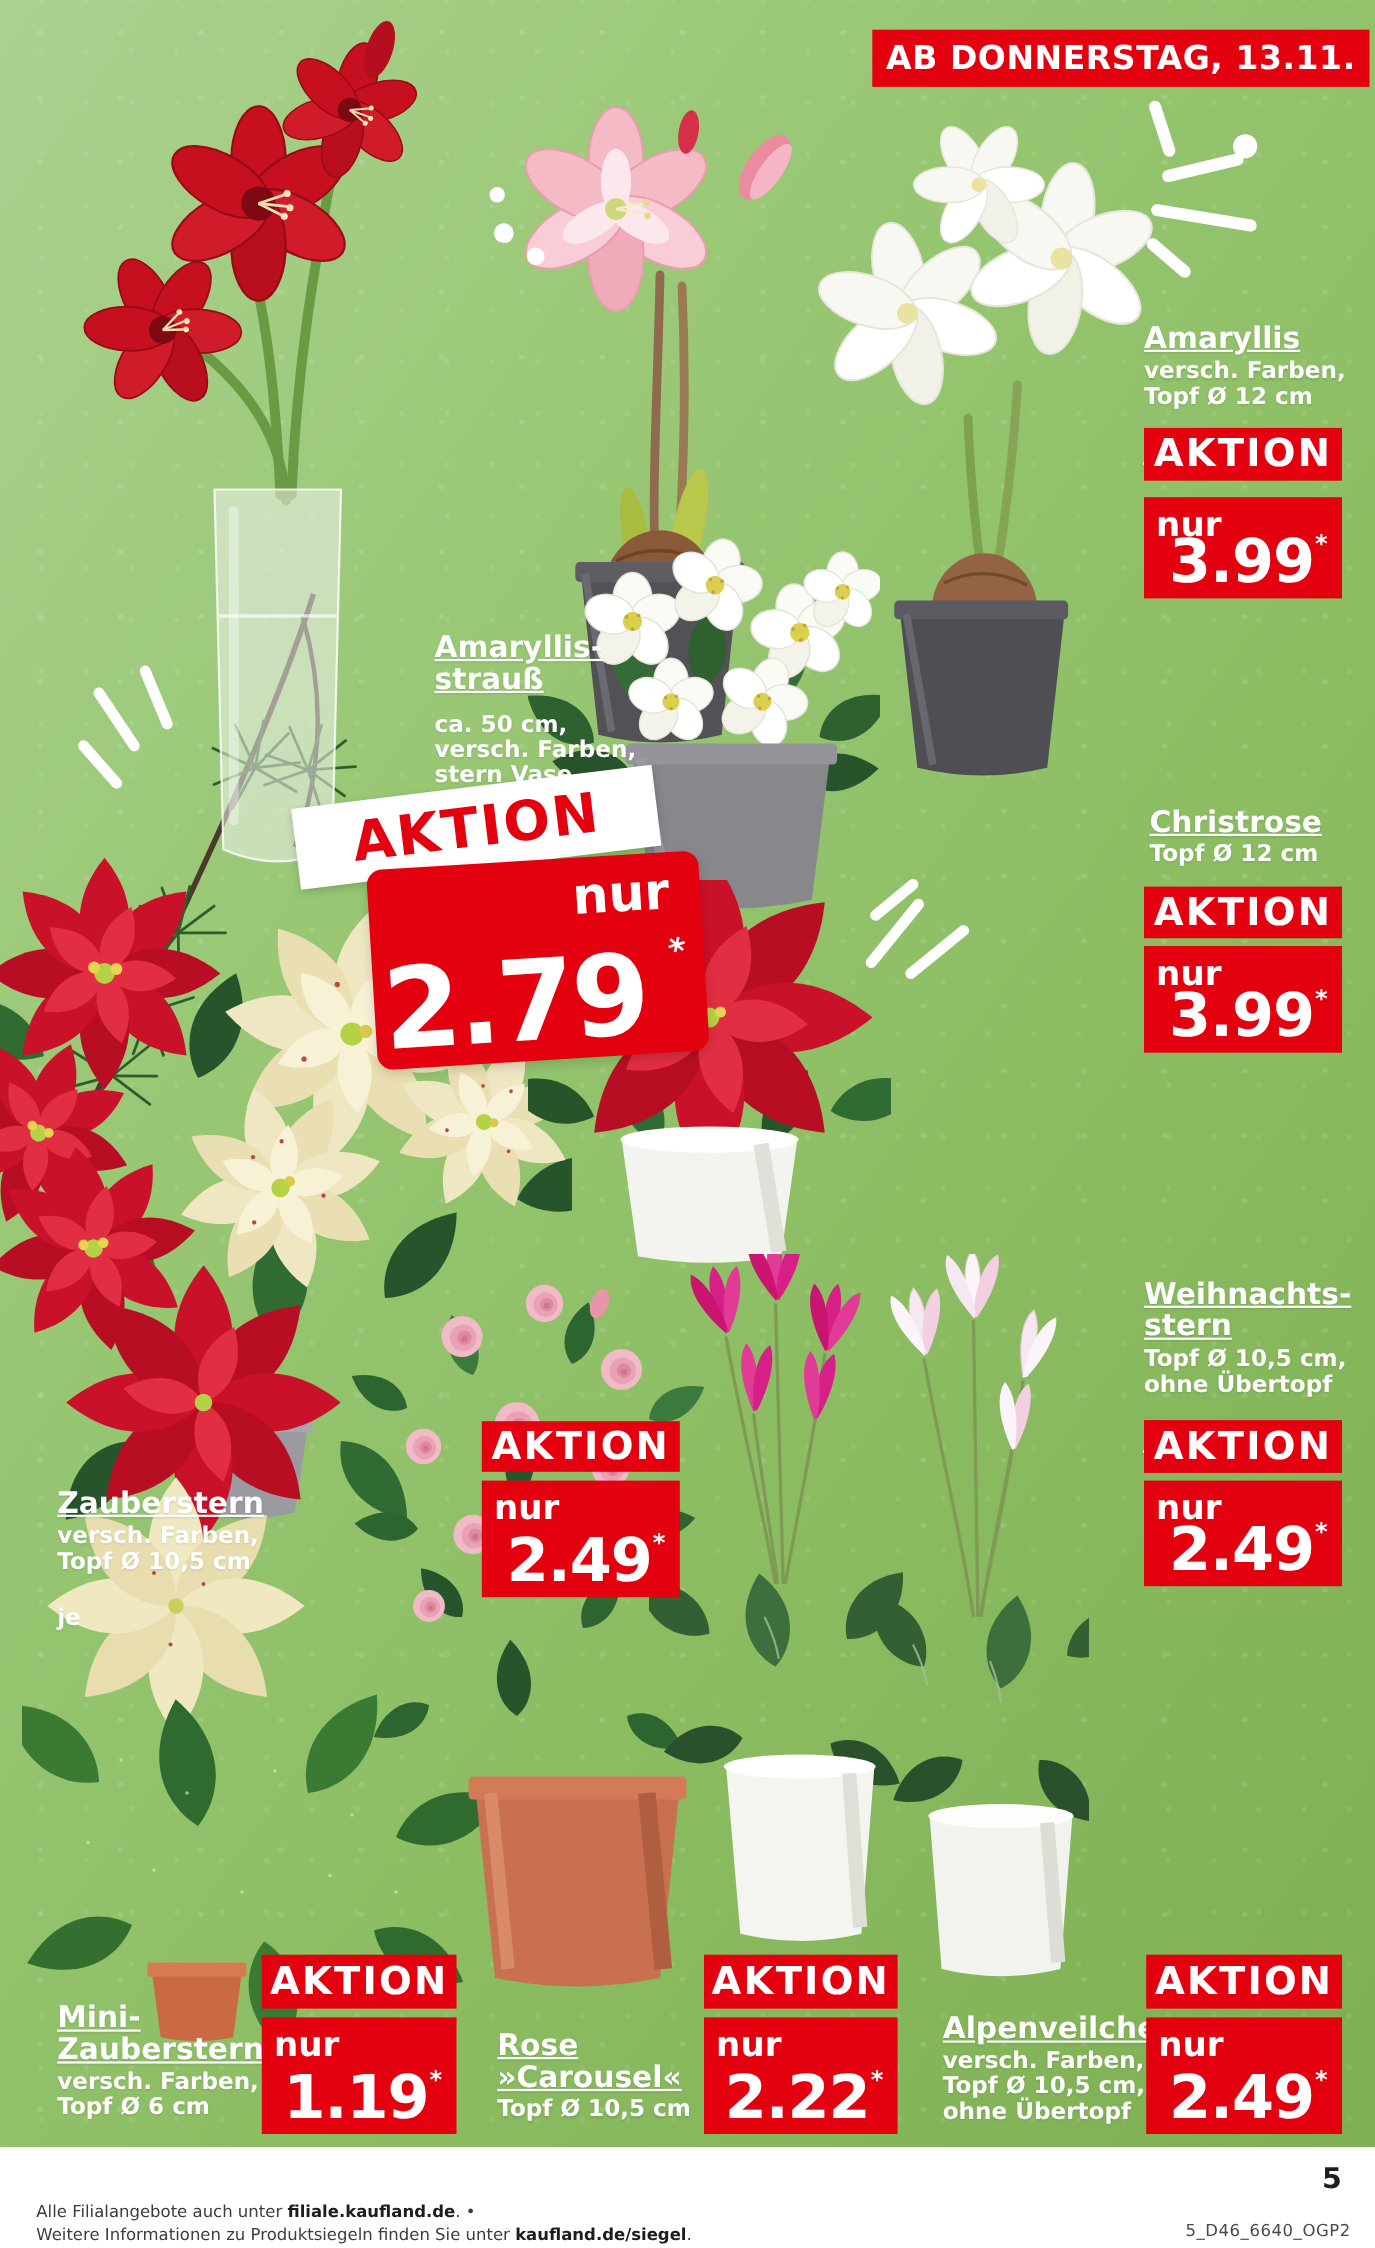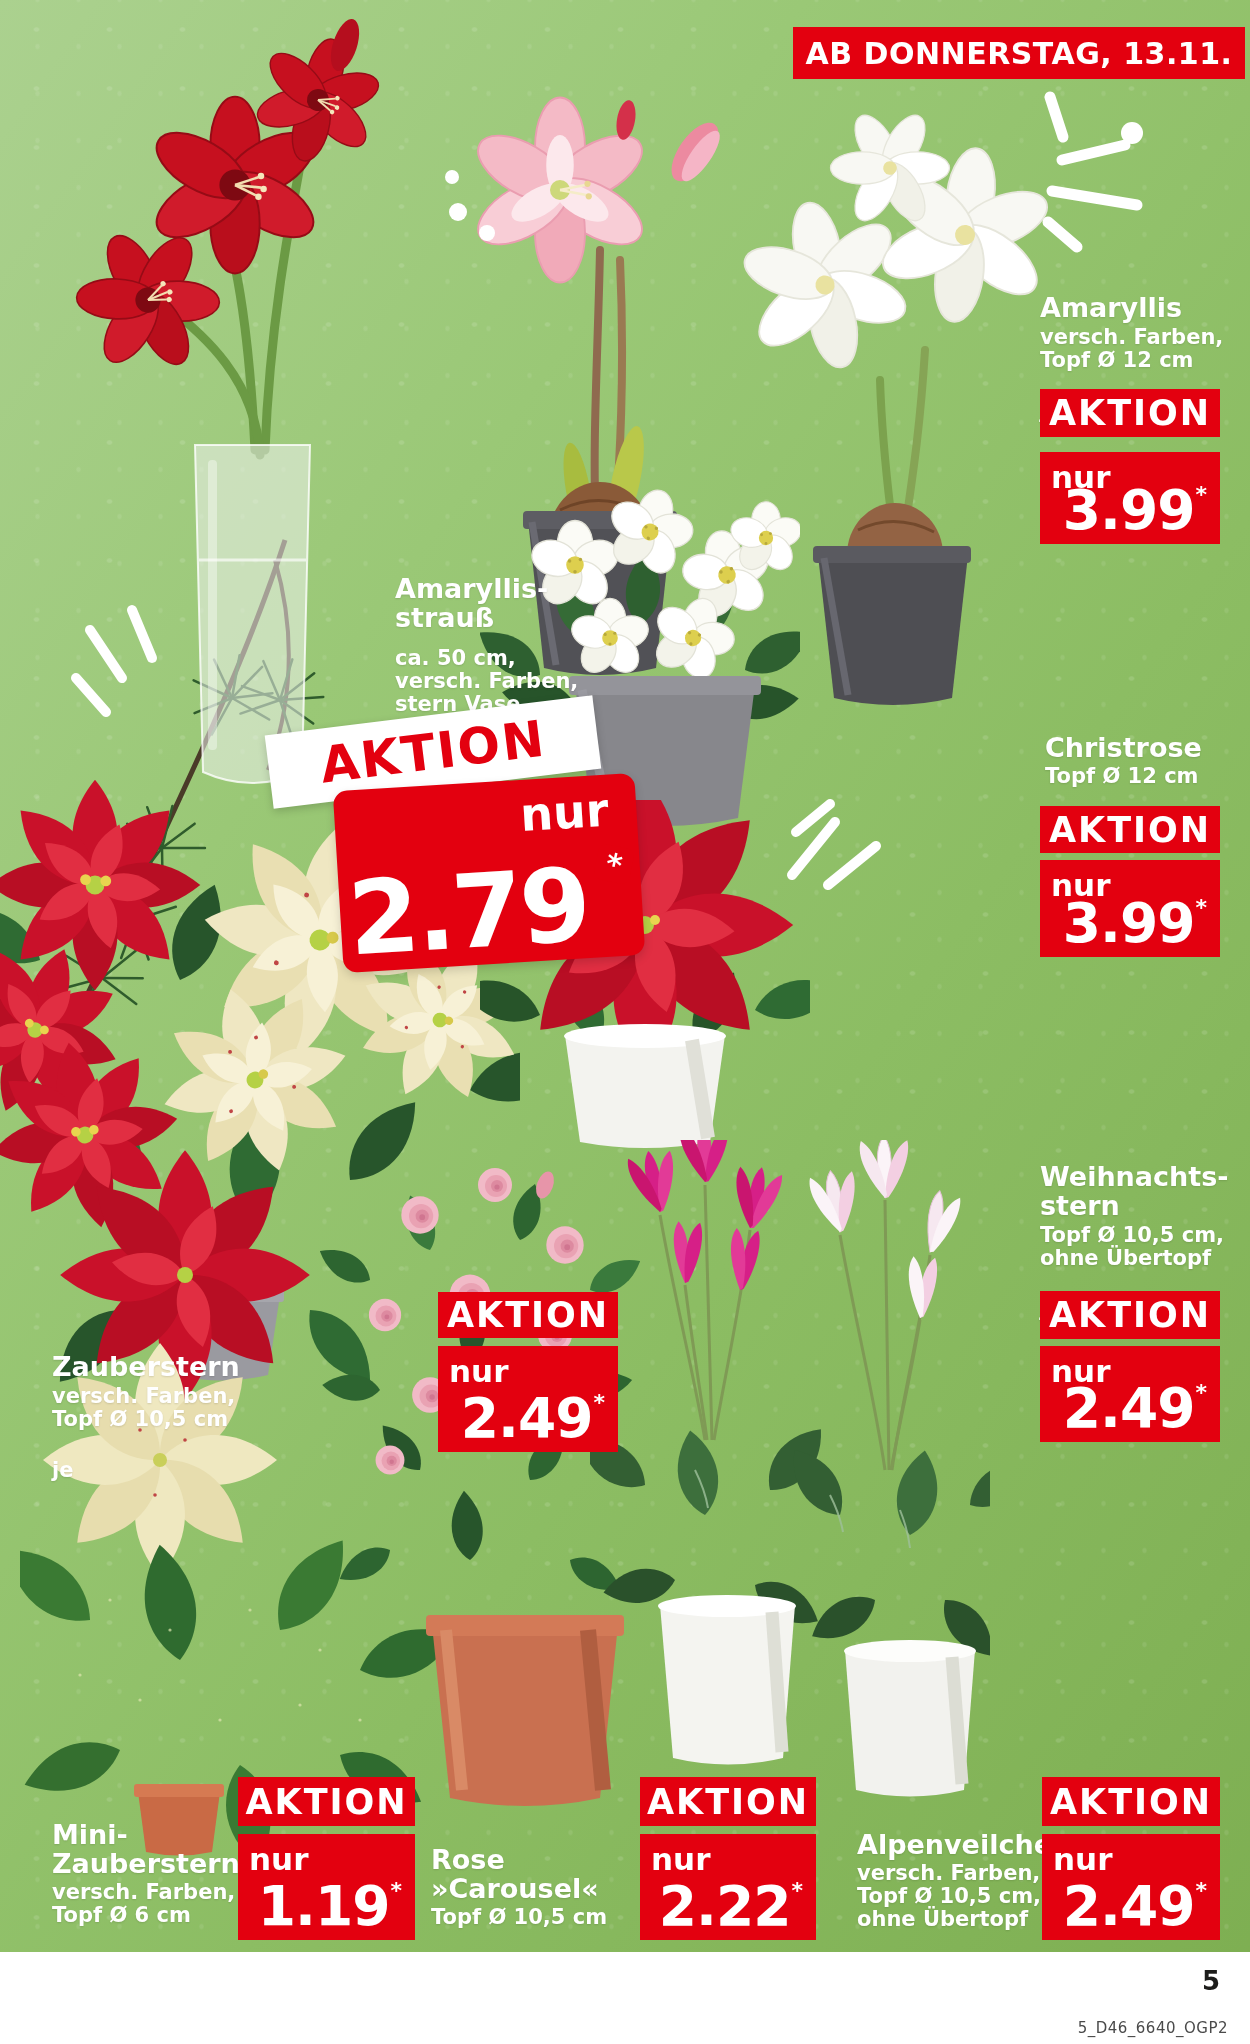--- a/index.html
+++ b/index.html
@@ -11,21 +11,21 @@
   .droplets{position:absolute;inset:0;z-index:1;pointer-events:none;
     background-image:radial-gradient(rgba(255,255,255,0.13) 2px,transparent 3.5px),
                      radial-gradient(rgba(255,255,255,0.09) 1.5px,transparent 3px);
     background-size:73px 59px,41px 47px;background-position:0 0,17px 23px;}
   .footer-strip{position:absolute;left:0;top:1952px;width:1250px;height:92px;background:#ffffff;z-index:5;}
   .photo{position:absolute;z-index:1;}
   .decor{position:absolute;z-index:2;}
   .banner{position:absolute;left:793px;top:27px;width:452px;height:52px;background:#e3000f;z-index:4;
     display:flex;align-items:center;justify-content:center;color:#fff;font-weight:800;font-size:30px;letter-spacing:.5px;}
   .info{position:absolute;z-index:3;color:#fff;text-shadow:0 1px 2px rgba(0,0,0,0.12);}
-  .info .t{font-size:27px;font-weight:800;line-height:29px;white-space:nowrap;}
+  .info .t{font-size:27px;font-weight:800;line-height:29px;white-space:nowrap;text-decoration:underline;}
   .info .l{font-size:21px;font-weight:600;line-height:23px;white-space:nowrap;}
   .info .je{font-size:21px;font-weight:800;line-height:23px;margin-top:28px;}
   .aktion{position:absolute;z-index:3;background:#e3000f;color:#fff;display:flex;align-items:center;justify-content:center;
     font-weight:800;font-size:35px;letter-spacing:2px;}
   .pricebox{position:absolute;z-index:3;background:#e3000f;color:#fff;}
   .pricebox .nur{position:absolute;left:11px;top:7px;font-size:31px;font-weight:800;}
   .pricebox .val{position:absolute;right:14px;bottom:6px;font-size:55px;font-weight:700;line-height:1;letter-spacing:-1px;}
   .pricebox .ast{font-size:22px;position:relative;top:-27px;margin-left:1px;}
   .aktion-tilt{position:absolute;z-index:3;left:268px;top:715px;width:330px;height:74px;background:#fff;
     transform:rotate(-7deg);display:flex;align-items:center;justify-content:center;color:#e3000f;
@@ -620,21 +620,21 @@
     <div class="l" style="margin-top:3px">versch. Farben,</div>
     <div class="l">Topf Ø 6 cm</div>
     <div class="je">je</div>
   </div>
   <div class="aktion" style="left:238px;top:1777px;width:177px;height:49px">AKTION</div>
   <div class="pricebox" style="left:238px;top:1834px;width:177px;height:106px">
     <span class="nur">nur</span>
     <span class="val"><span>1.19</span><span class="ast">*</span></span>
   </div>
 
-  <div class="info" style="left:431px;top:1845px">
+  <div class="info" style="left:452px;top:1845px">
     <div class="t">Rose</div>
     <div class="t">»Carousel«</div>
     <div class="l" style="margin-top:3px">Topf Ø 10,5 cm</div>
     <div class="je">je</div>
   </div>
   <div class="aktion" style="left:640px;top:1777px;width:176px;height:49px">AKTION</div>
   <div class="pricebox" style="left:640px;top:1834px;width:176px;height:106px">
     <span class="nur">nur</span>
     <span class="val"><span>2.22</span><span class="ast">*</span></span>
   </div>
@@ -646,15 +646,19 @@
     <div class="l">ohne Übertopf</div>
     <div class="je">je</div>
   </div>
   <div class="aktion" style="left:1042px;top:1777px;width:178px;height:49px">AKTION</div>
   <div class="pricebox" style="left:1042px;top:1834px;width:178px;height:106px">
     <span class="nur">nur</span>
     <span class="val"><span>2.49</span><span class="ast">*</span></span>
   </div>
 
   <div class="footer-strip"></div>
+  <div class="footer-text">
+    <div><span>Alle Filialangebote auch unter </span><b>filiale.kaufland.de</b><span>. •</span></div>
+    <div><span>Weitere Informationen zu Produktsiegeln finden Sie unter </span><b>kaufland.de/siegel</b><span>.</span></div>
+  </div>
   <div class="pageno">5</div>
   <div class="printcode">5_D46_6640_OGP2</div>
 </div>
 
 </body></html>

